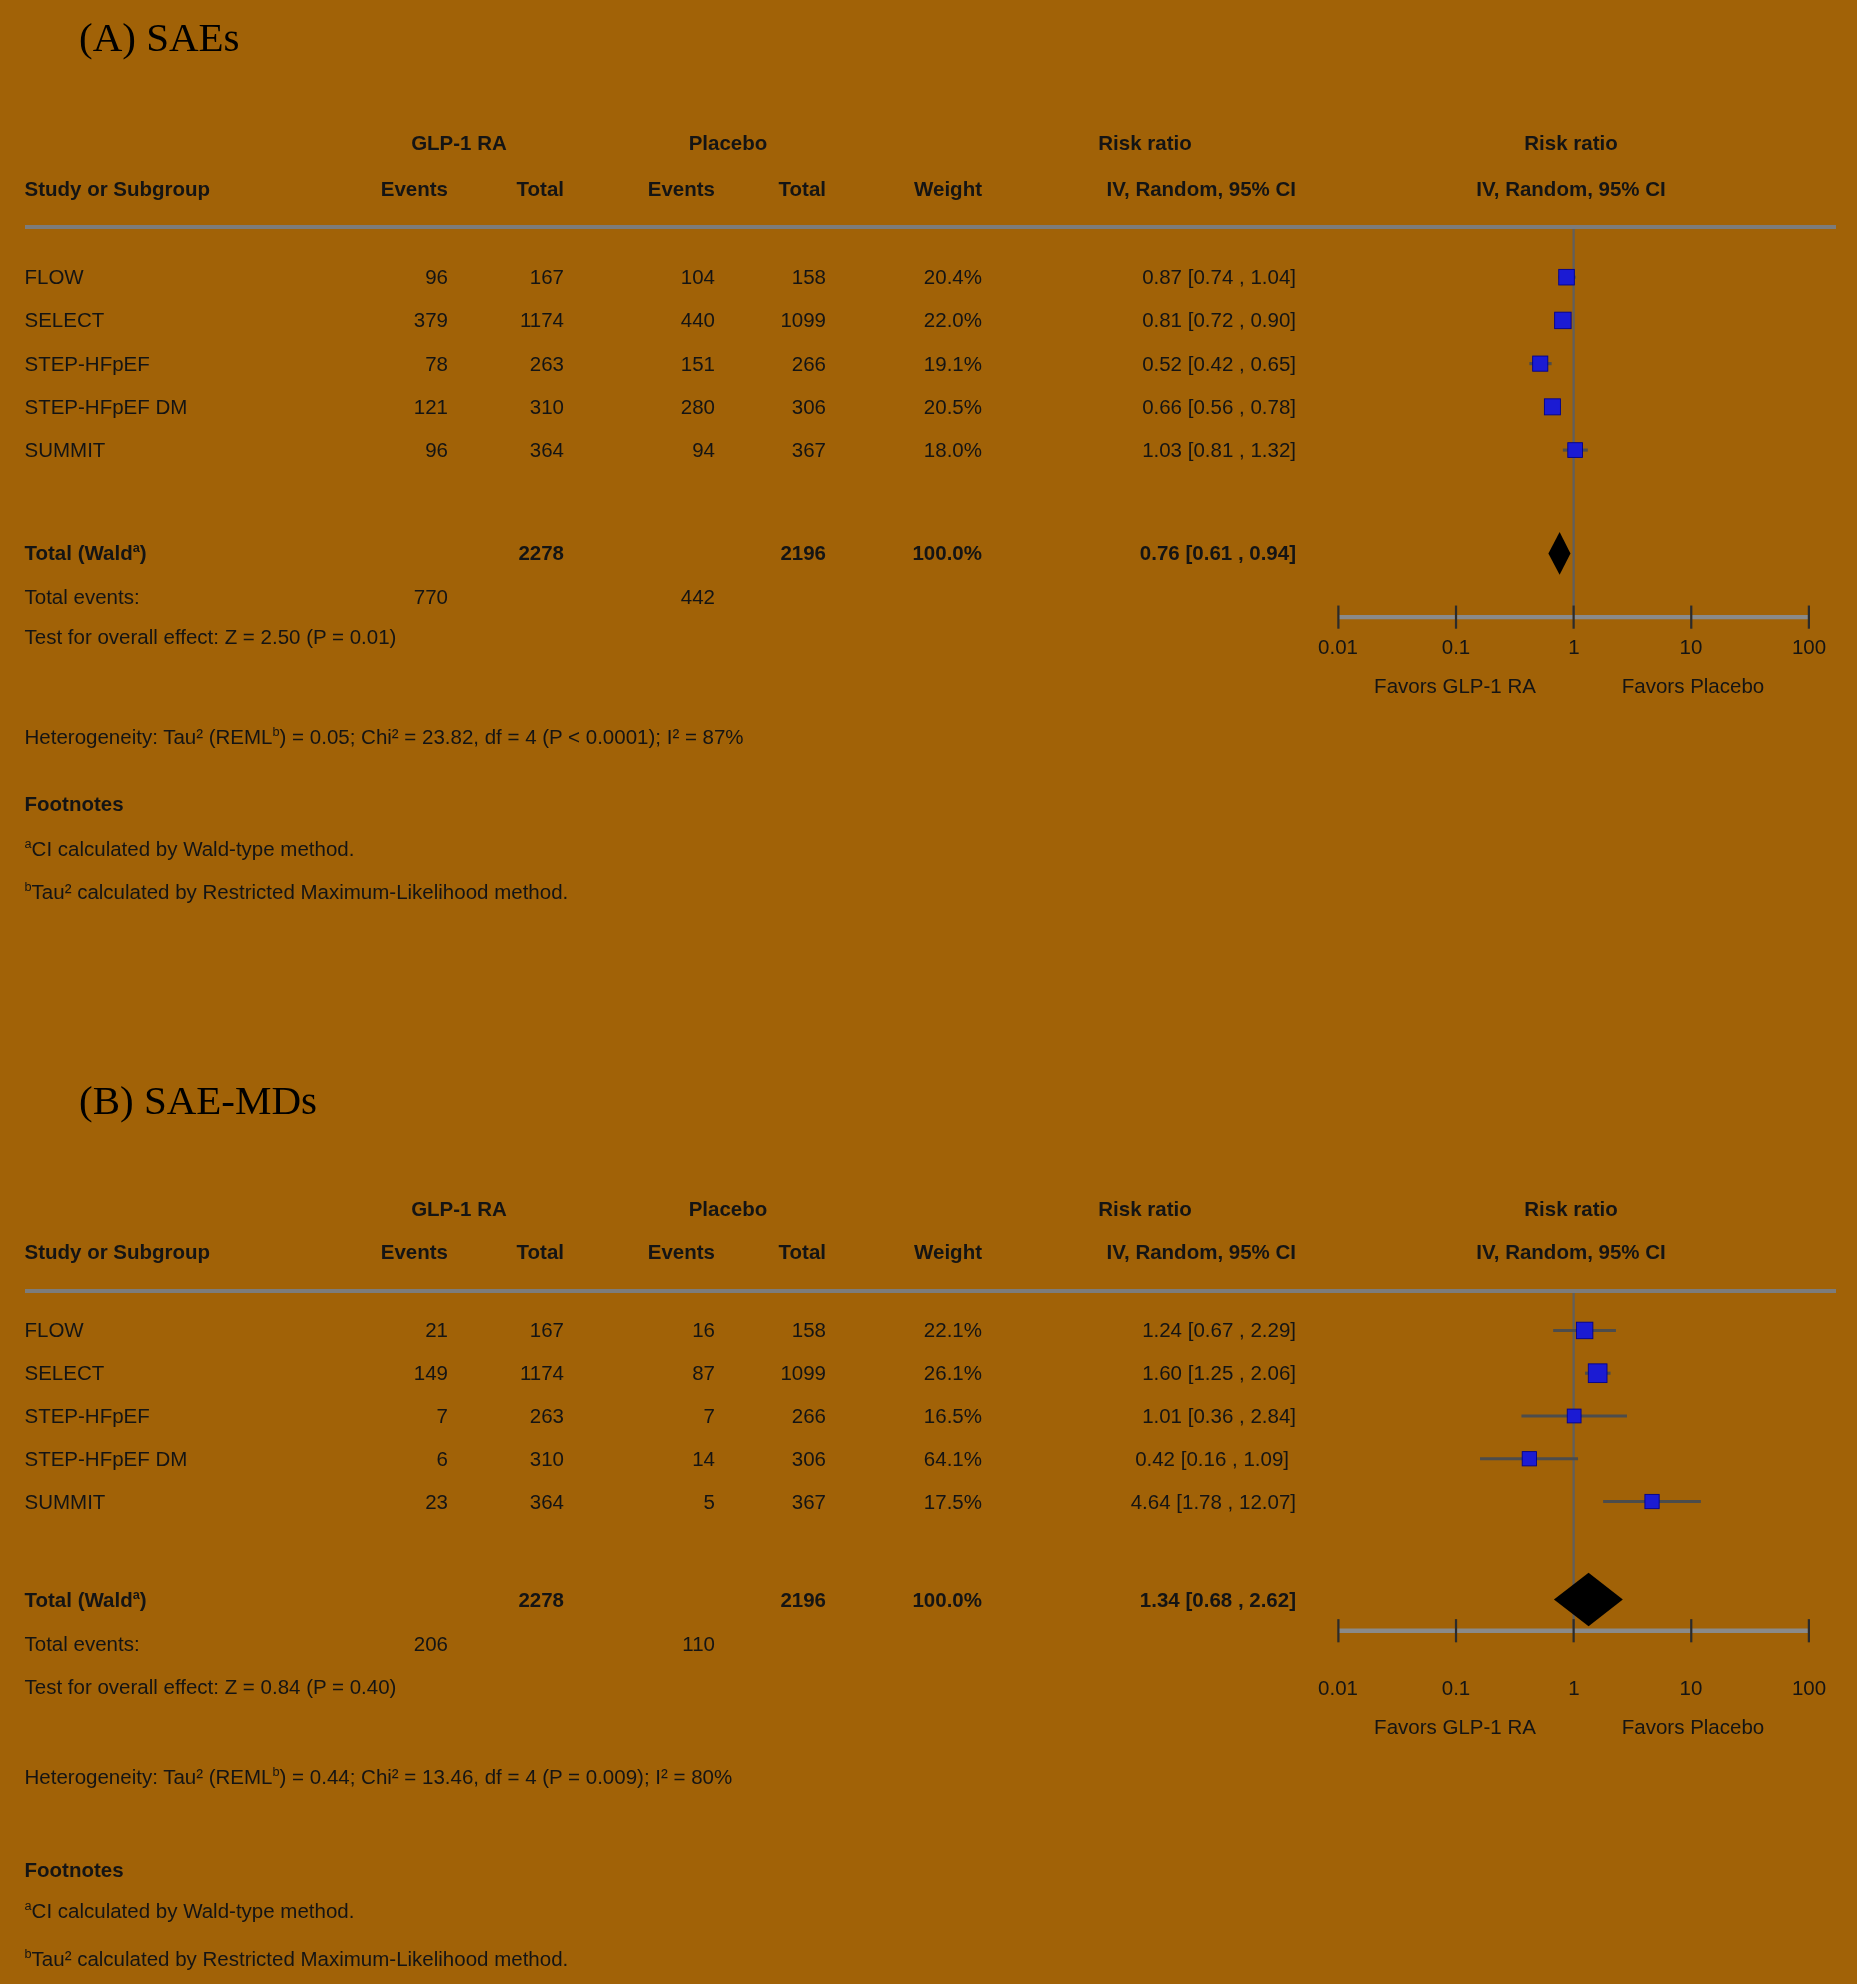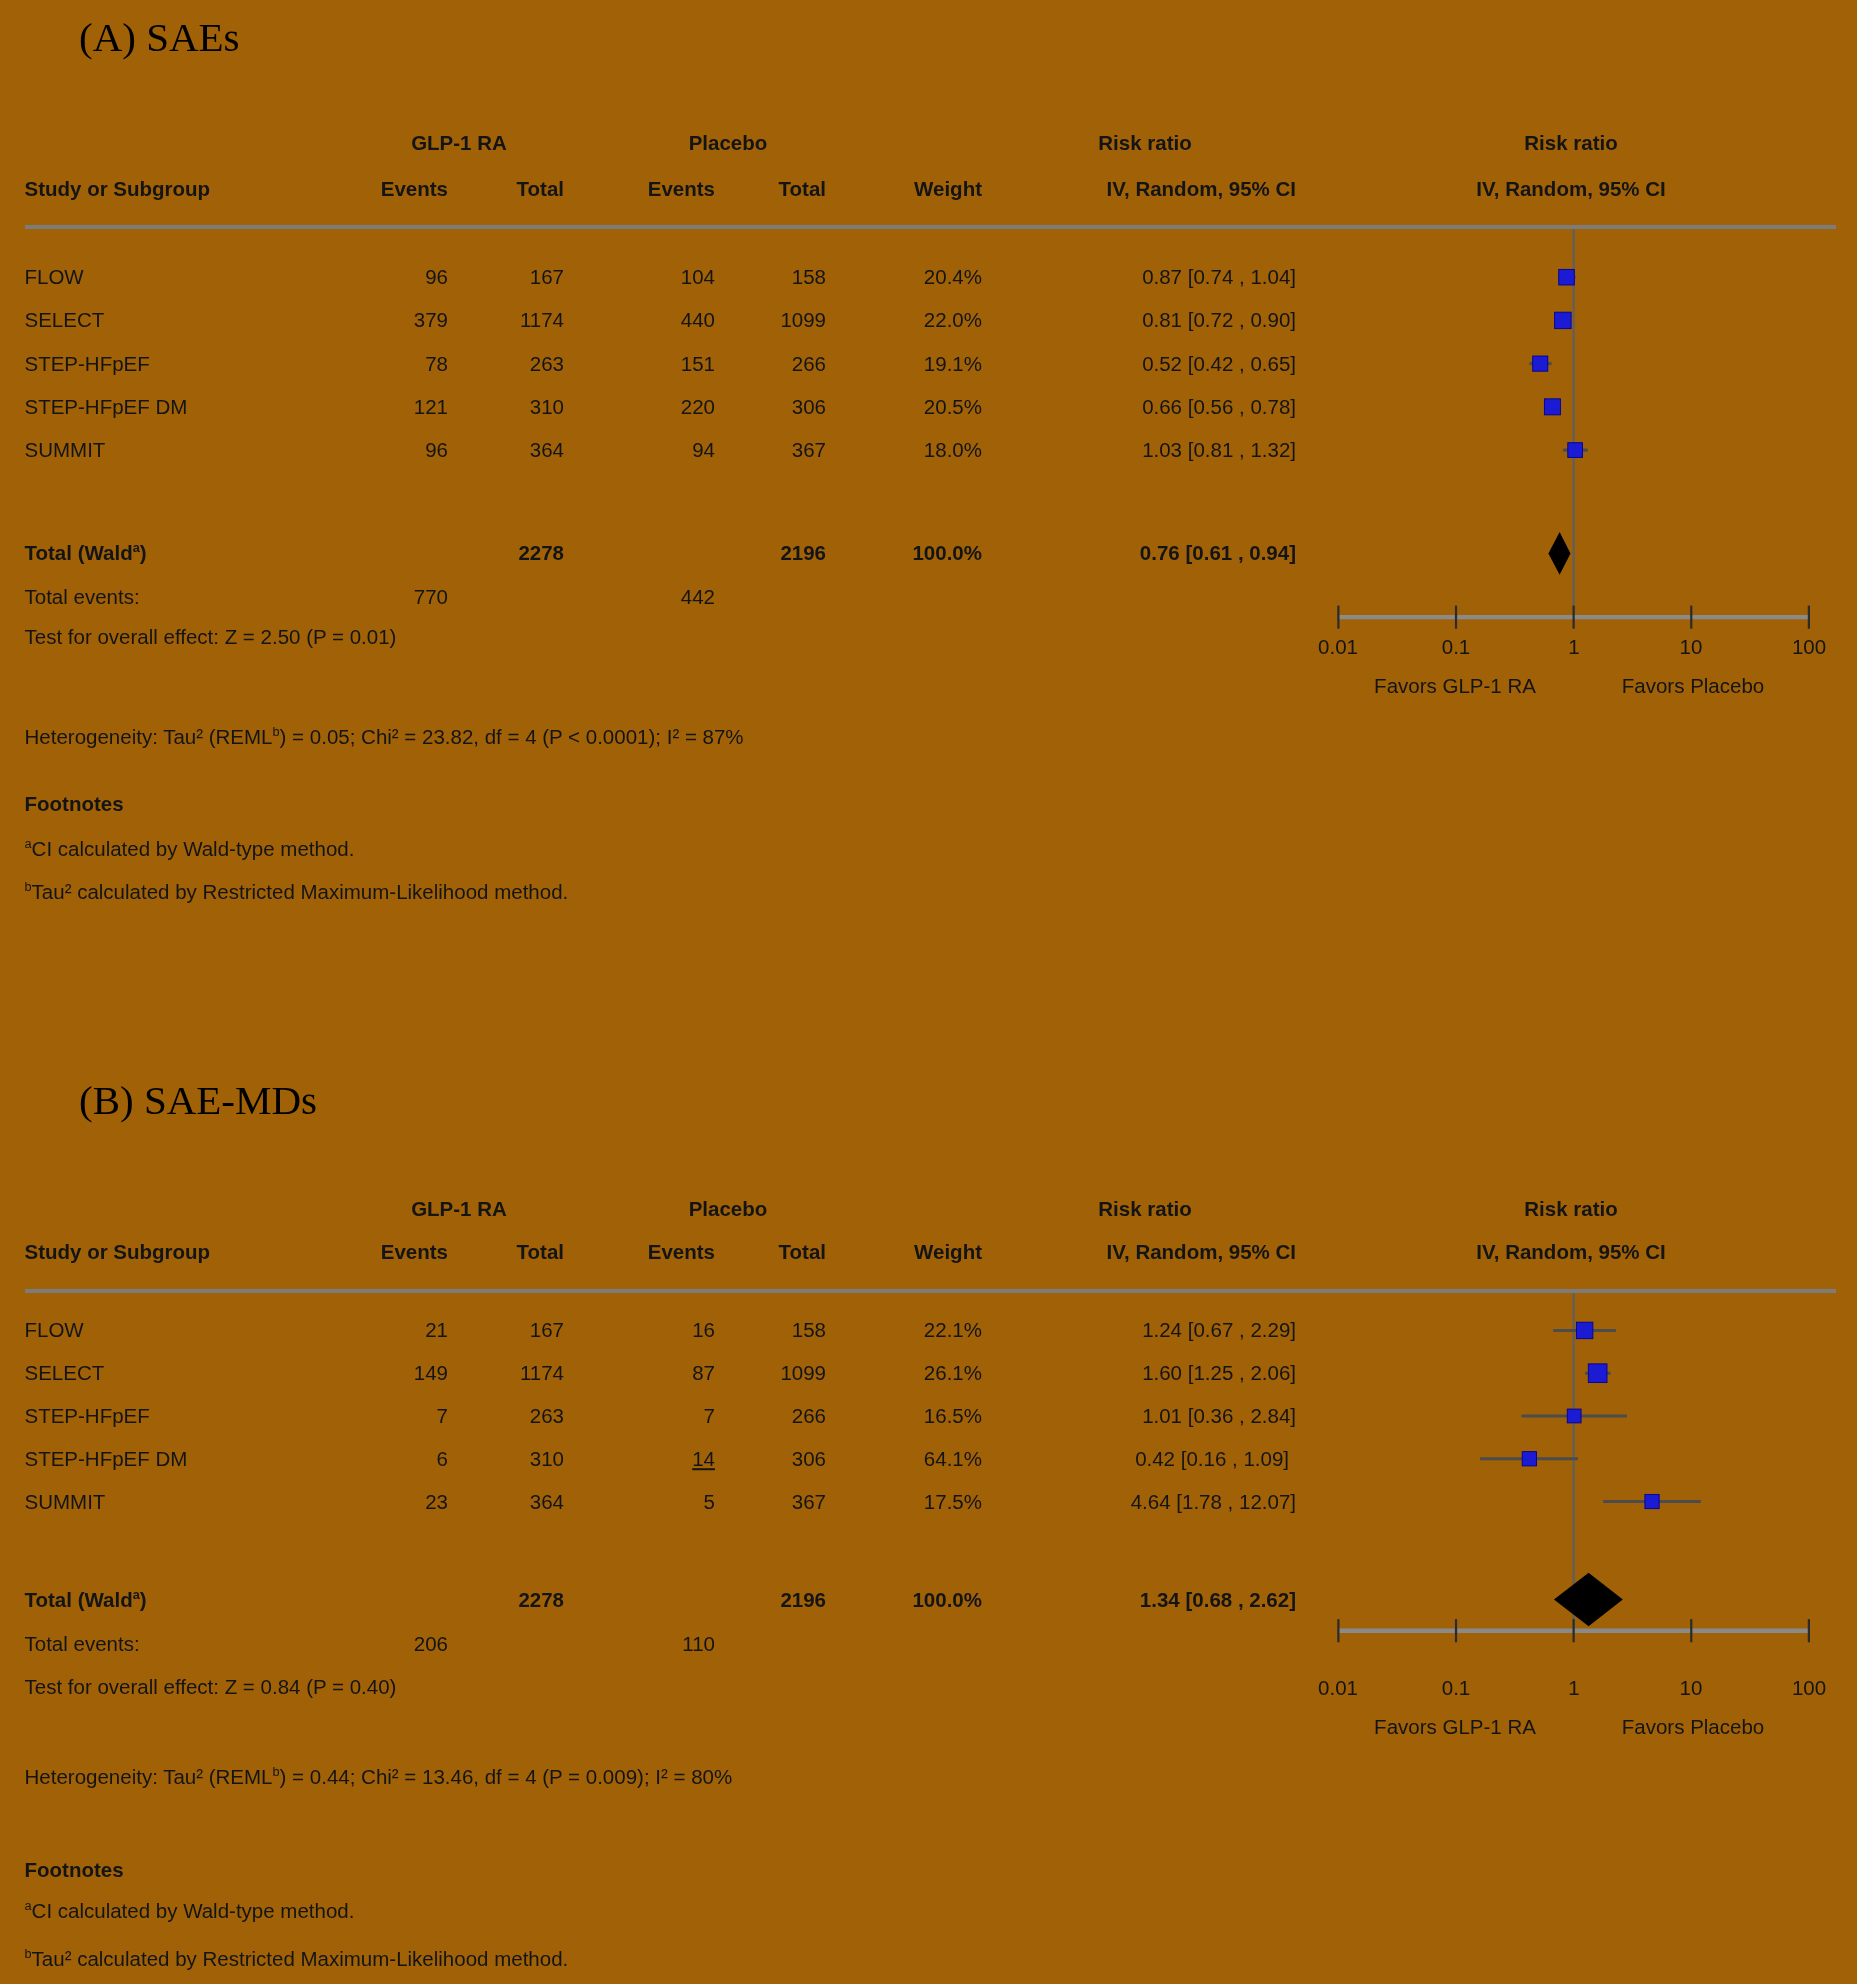--- a/index.html
+++ b/index.html
@@ -96,21 +96,21 @@
         <div class="t abs vc" style="left: 24.5px; top: 364px;">STEP-HFpEF</div>
         <div class="t abs vc" style="right: 1409px; top: 364px;">78</div>
         <div class="t abs vc" style="right: 1293px; top: 364px;">263</div>
         <div class="t abs vc" style="right: 1142px; top: 364px;">151</div>
         <div class="t abs vc" style="right: 1031px; top: 364px;">266</div>
         <div class="t abs vc" style="right: 875px; top: 364px;">19.1%</div>
         <div class="t abs vc" style="right: 561px; top: 364px;">0.52 [0.42 , 0.65]</div>
         <div class="t abs vc" style="left: 24.5px; top: 407px;">STEP-HFpEF DM</div>
         <div class="t abs vc" style="right: 1409px; top: 407px;">121</div>
         <div class="t abs vc" style="right: 1293px; top: 407px;">310</div>
-        <div class="t abs vc" style="right: 1142px; top: 407px;">220</div>
+        <div class="t abs vc" style="right: 1142px; top: 407px;">280</div>
         <div class="t abs vc" style="right: 1031px; top: 407px;">306</div>
         <div class="t abs vc" style="right: 875px; top: 407px;">20.5%</div>
         <div class="t abs vc" style="right: 561px; top: 407px;">0.66 [0.56 , 0.78]</div>
         <div class="t abs vc" style="left: 24.5px; top: 450px;">SUMMIT</div>
         <div class="t abs vc" style="right: 1409px; top: 450px;">96</div>
         <div class="t abs vc" style="right: 1293px; top: 450px;">364</div>
         <div class="t abs vc" style="right: 1142px; top: 450px;">94</div>
         <div class="t abs vc" style="right: 1031px; top: 450px;">367</div>
         <div class="t abs vc" style="right: 875px; top: 450px;">18.0%</div>
         <div class="t abs vc" style="right: 561px; top: 450px;">1.03 [0.81 , 1.32]</div>
@@ -190,21 +190,21 @@
         <div class="t abs vc" style="left: 24.5px; top: 1416px;">STEP-HFpEF</div>
         <div class="t abs vc" style="right: 1409px; top: 1416px;">7</div>
         <div class="t abs vc" style="right: 1293px; top: 1416px;">263</div>
         <div class="t abs vc" style="right: 1142px; top: 1416px;">7</div>
         <div class="t abs vc" style="right: 1031px; top: 1416px;">266</div>
         <div class="t abs vc" style="right: 875px; top: 1416px;">16.5%</div>
         <div class="t abs vc" style="right: 561px; top: 1416px;">1.01 [0.36 , 2.84]</div>
         <div class="t abs vc" style="left: 24.5px; top: 1459px;">STEP-HFpEF DM</div>
         <div class="t abs vc" style="right: 1409px; top: 1459px;">6</div>
         <div class="t abs vc" style="right: 1293px; top: 1459px;">310</div>
-        <div class="t abs vc" style="right: 1142px; top: 1459px; text-decoration: underline;">14</div>
+        <div class="t abs vc" style="right: 1142px; top: 1459px;">14</div>
         <div class="t abs vc" style="right: 1031px; top: 1459px;">306</div>
         <div class="t abs vc" style="right: 875px; top: 1459px;">64.1%</div>
         <div class="t abs vc" style="right: 568px; top: 1459px;">0.42 [0.16 , 1.09]</div>
         <div class="t abs vc" style="left: 24.5px; top: 1502px;">SUMMIT</div>
         <div class="t abs vc" style="right: 1409px; top: 1502px;">23</div>
         <div class="t abs vc" style="right: 1293px; top: 1502px;">364</div>
         <div class="t abs vc" style="right: 1142px; top: 1502px;">5</div>
         <div class="t abs vc" style="right: 1031px; top: 1502px;">367</div>
         <div class="t abs vc" style="right: 875px; top: 1502px;">17.5%</div>
         <div class="t abs vc" style="right: 561px; top: 1502px;">4.64 [1.78 , 12.07]</div>

